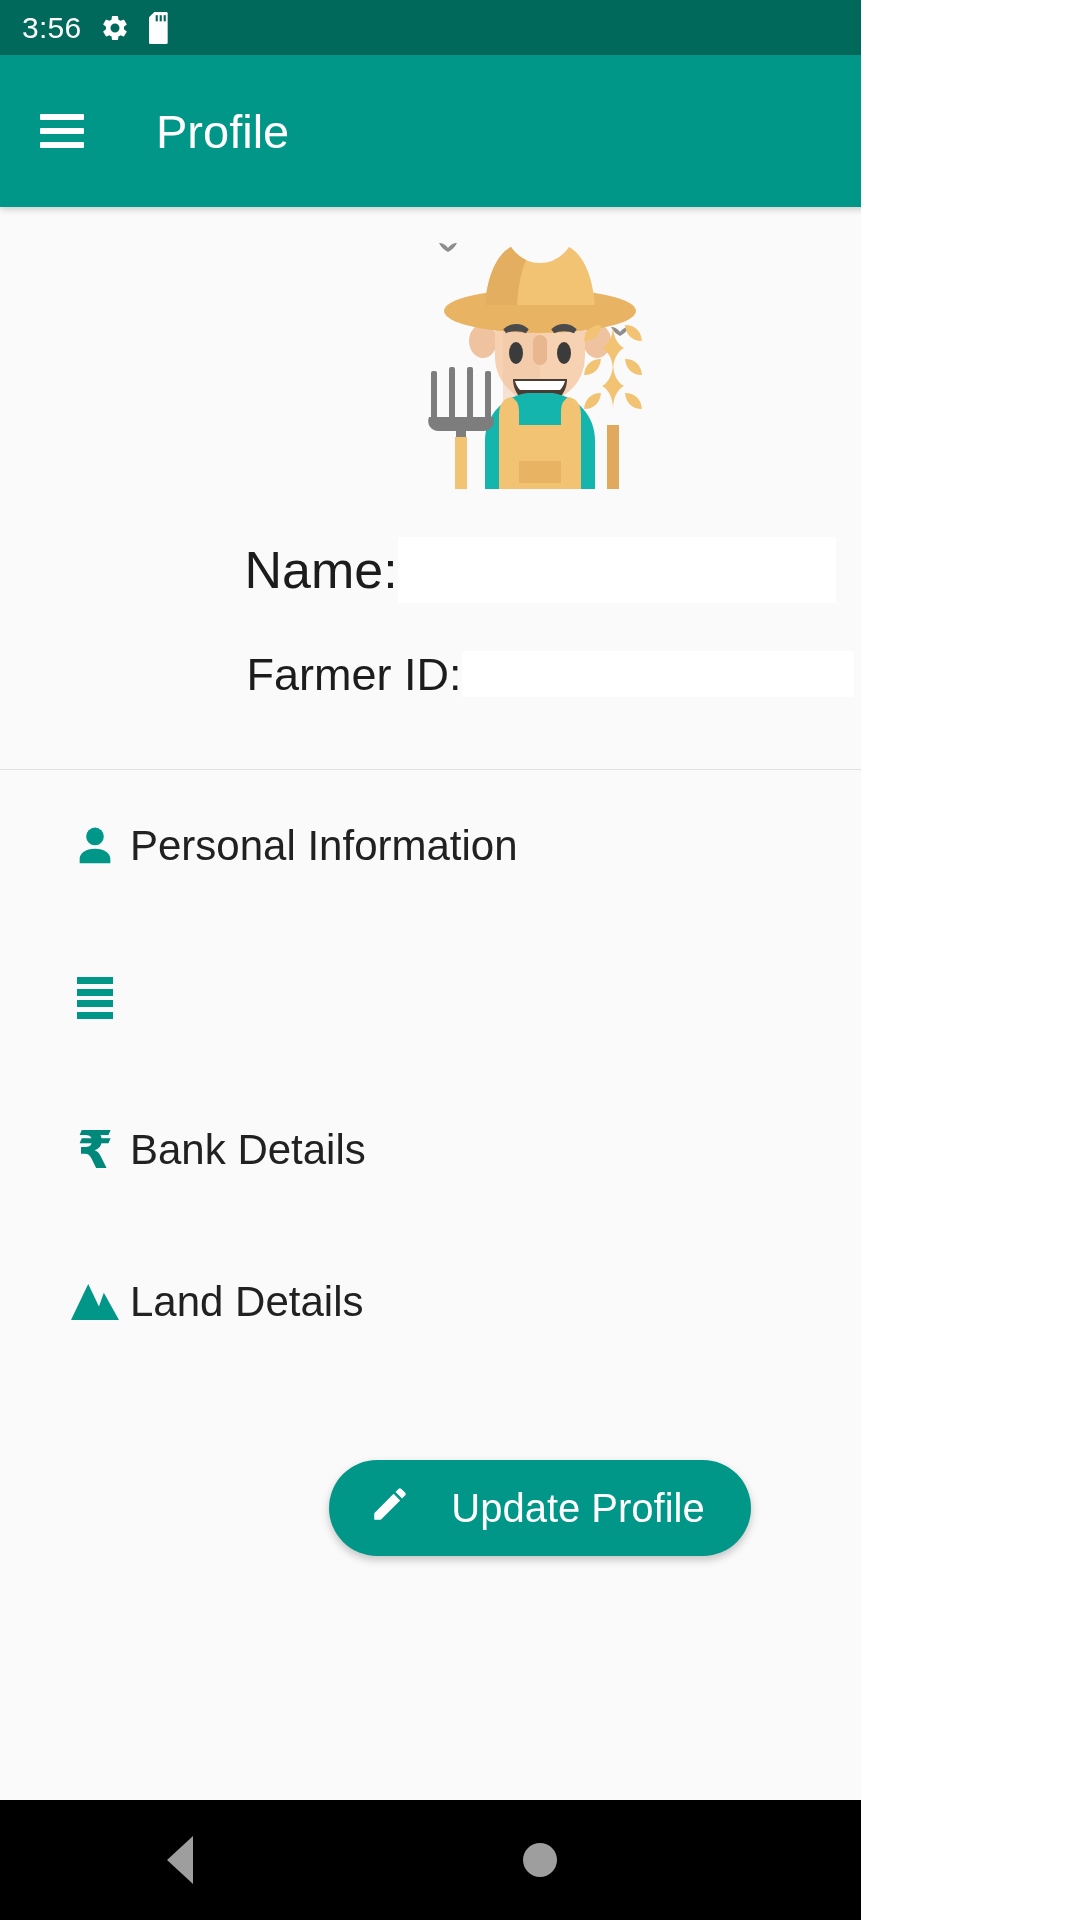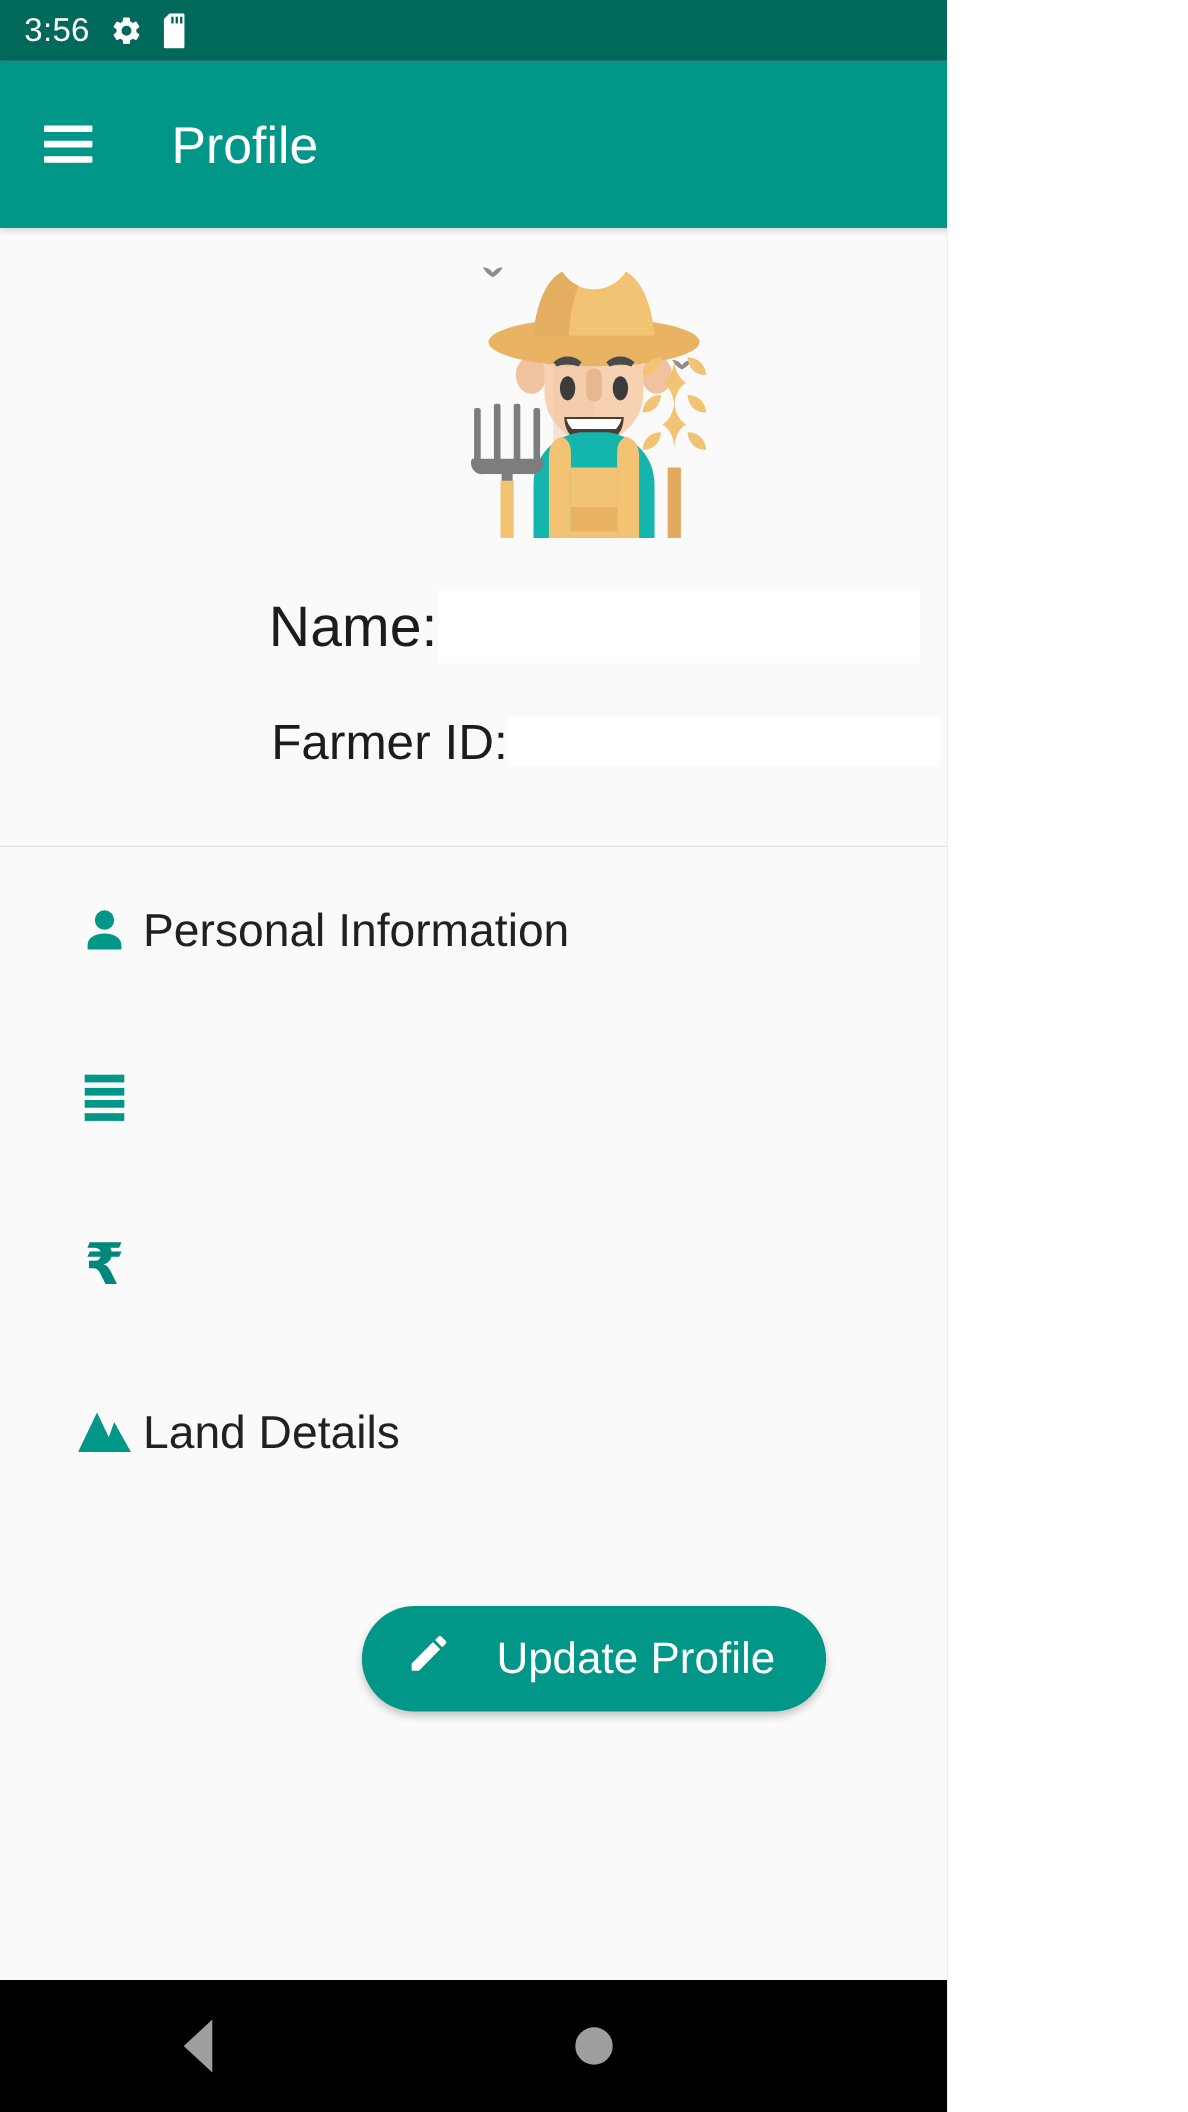--- a/index.html
+++ b/index.html
@@ -4,21 +4,21 @@
 <style>
   html, body {
     margin: 0;
     padding: 0;
     background: #ffffff;
   }
   .screen {
     position: relative;
     width: 861px;
     height: 1920px;
-    background: #be185d;
+    background: #bef264;
     font-family: "Liberation Sans", sans-serif;
     overflow: hidden;
   }
 
   
   .status-bar {
     position: absolute;
     top: 0; left: 0;
     width: 1080px;
     height: 55px;
@@ -435,20 +435,21 @@
           <svg width="36" height="36" viewBox="0 0 24 24" fill="none" stroke="#616161" stroke-width="2.4" stroke-linecap="round" stroke-linejoin="round">
             <polyline points="6 9 12 16 18 9"></polyline>
           </svg>
         </div>
       </div>
 
       <div class="list-item">
         <div class="item-icon">
           <span class="rupee-icon">₹</span>
         </div>
+        <div class="item-label">Bank Details</div>
         <div class="chevron">
           <svg width="36" height="36" viewBox="0 0 24 24" fill="none" stroke="#616161" stroke-width="2.4" stroke-linecap="round" stroke-linejoin="round">
             <polyline points="6 9 12 16 18 9"></polyline>
           </svg>
         </div>
       </div>
 
       <div class="list-item">
         <div class="item-icon">
           <svg width="48" height="36" viewBox="0 0 24 18" fill="#009688">

